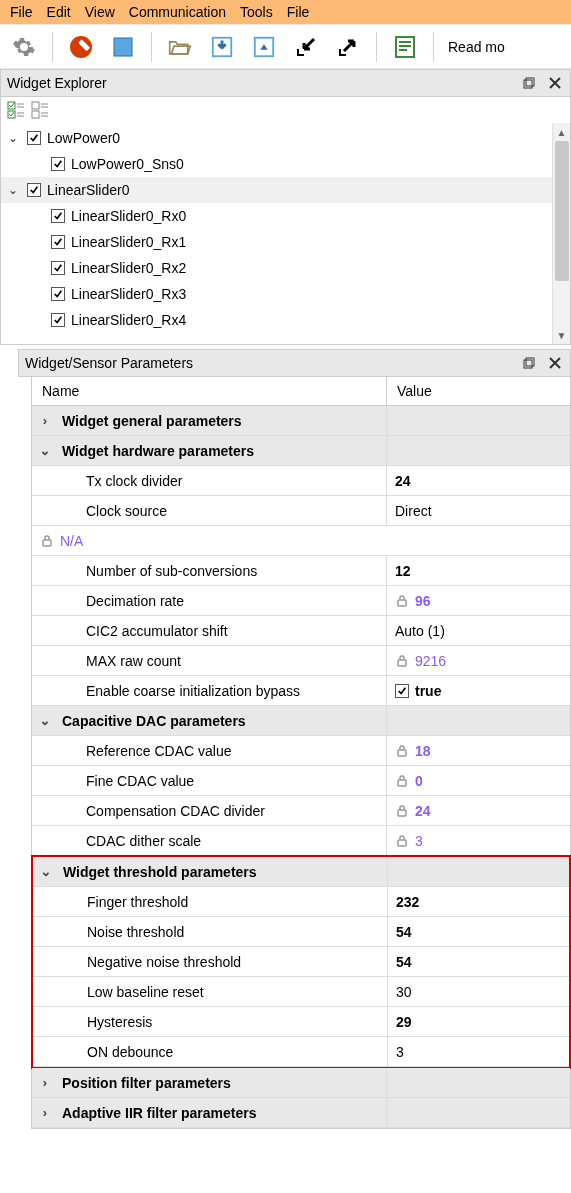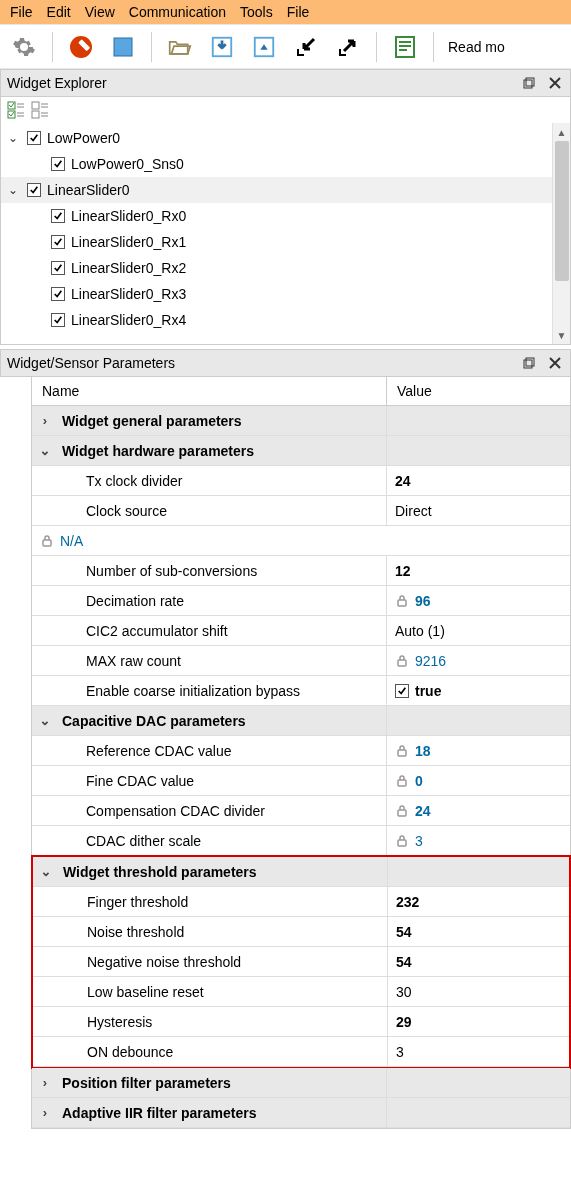--- a/index.html
+++ b/index.html
@@ -107,21 +107,21 @@
     padding: 2px 4px 2px 4px;
   }
   .row .c1.group { background:#e8e8e8; font-weight:bold;}
   .row .c2 {
     flex:1; display:flex; align-items:center; gap:6px;
     padding: 2px 8px;
   }
   .row .c2.group { background:#e8e8e8;}
   .exp { width:18px; text-align:center; font-size:13px; color:#444;}
   .bold { font-weight:bold;}
-  .locked-txt { color:#0369a1;text-align:right;}
+  .locked-txt { color:#8b5cf6;text-align:right;}
   .highlight-box {
     border:2px solid #d40000; margin:-1px;
   }
   .lock-icon { width:14px; height:14px; flex-shrink:0;}
   .cb-inline { width:14px; height:14px; border:1px solid #555; display:flex; align-items:center; justify-content:center;}
   .cb-inline svg { width:10px; height:10px;}
   .label-pad { padding-left: 32px;}
   .label-pad-g { padding-left: 4px;}
 </style>
 </head>
@@ -316,21 +316,21 @@
         <span class="tree-label">LinearSlider0_Rx4</span>
       </div>
     </div>
   <div class="scrollbar-v">
     <div class="scroll-arrow">▲</div>
     <div class="scroll-thumb"></div>
     <div class="scroll-arrow">▼</div>
   </div>
 </div>
 
-<div class="panel-hdr" style="margin-top:4px;">
+<div class="panel-hdr" style="margin-top:4px;margin-left:18px;">
   <span>Widget/Sensor Parameters</span>
   <div class="right">
     <span class="icon-btn">
       <svg width="14" height="14" viewBox="0 0 14 14">
           <rect x="2" y="4" width="8" height="8" fill="none" stroke="#333"></rect>
           <rect x="4" y="2" width="8" height="8" fill="none" stroke="#333"></rect>
         </svg>
     </span>
     <span class="icon-btn">
       <svg width="12" height="12" viewBox="0 0 12 12">

